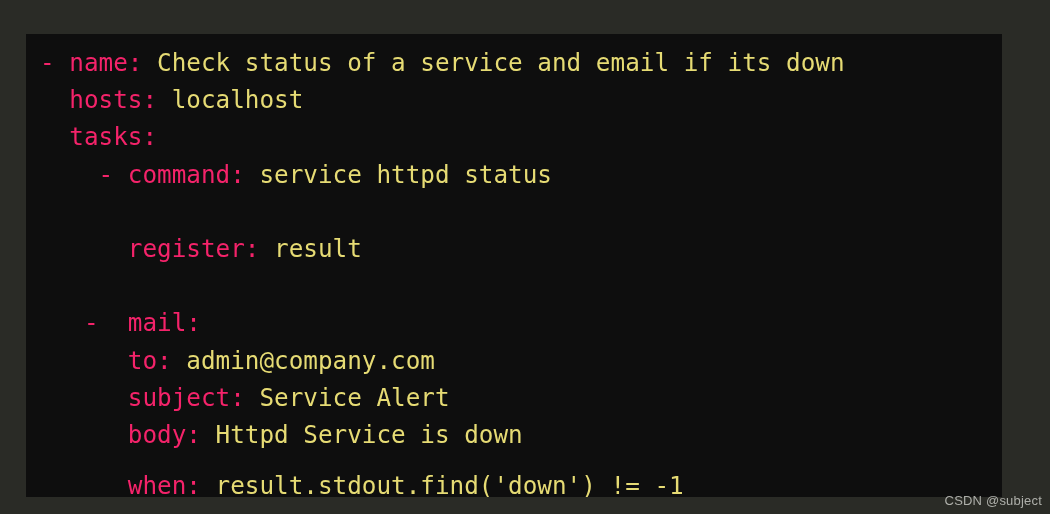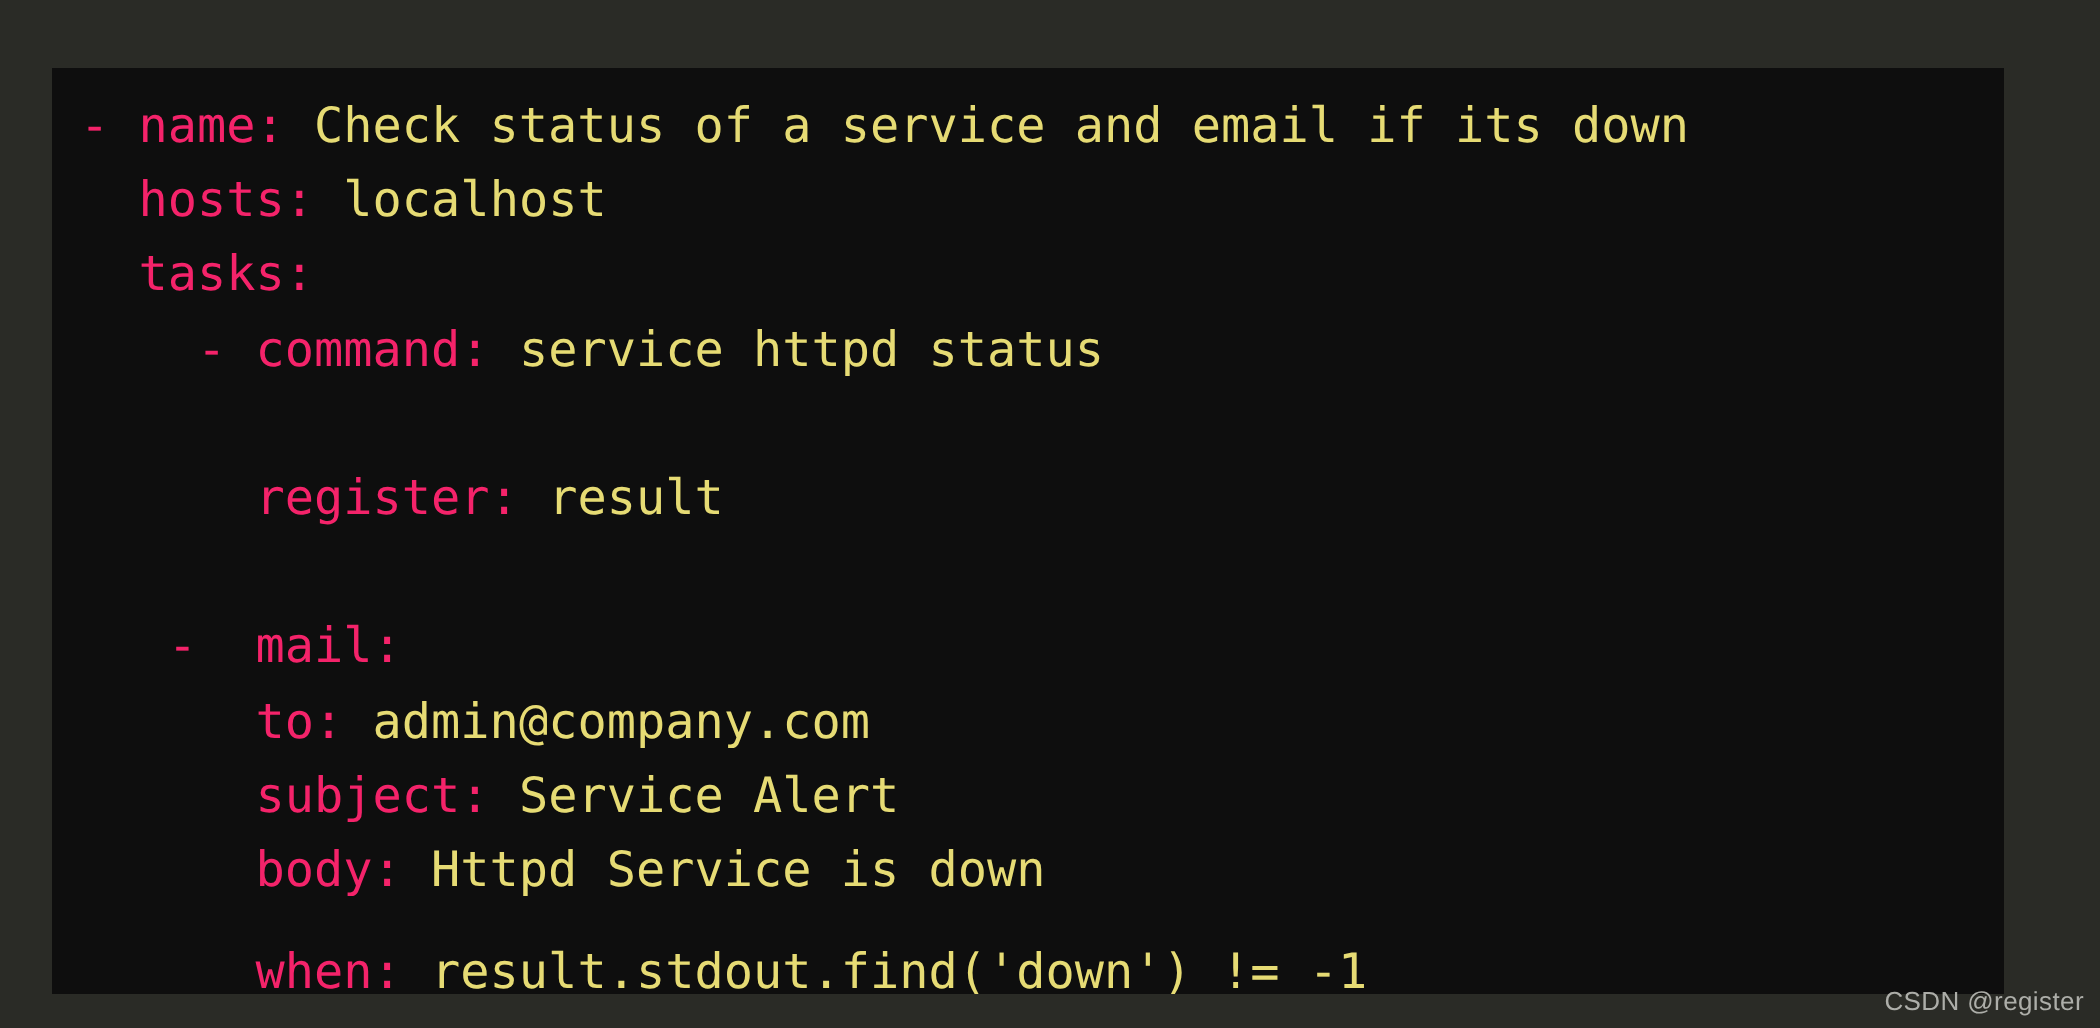--- a/index.html
+++ b/index.html
@@ -73,15 +73,15 @@
 </style>
 </head>
 <body>
 
 <div class="page">
 
   <div class="code-block">
     <div class="code-lines" id="code-lines"><div class="line"><span class="tok-dash">- </span><span class="tok-key">name:</span><span class="tok-val"> Check status of a service and email if its down</span></div><div class="line"><span>  </span><span class="tok-key">hosts:</span><span class="tok-val"> localhost</span></div><div class="line"><span>  </span><span class="tok-key">tasks:</span></div><div class="line"><span>    </span><span class="tok-dash">- </span><span class="tok-key">command:</span><span class="tok-val"> service httpd status</span></div><div class="line blank"></div><div class="line"><span>      </span><span class="tok-key">register:</span><span class="tok-val"> result</span></div><div class="line blank"></div><div class="line"><span>   </span><span class="tok-dash">- </span><span class="tok-key"> mail:</span></div><div class="line"><span>      </span><span class="tok-key">to:</span><span class="tok-val"> admin@company.com</span></div><div class="line"><span>      </span><span class="tok-key">subject:</span><span class="tok-val"> Service Alert</span></div><div class="line"><span>      </span><span class="tok-key">body:</span><span class="tok-val"> Httpd Service is down</span></div><div class="line half-blank"></div><div class="line"><span>      </span><span class="tok-key">when:</span><span class="tok-val"> result.stdout.find('down') != -1</span></div></div>
   </div>
 
-  <div class="watermark">CSDN @register</div>
+  <div class="watermark">CSDN @subject</div>
 
 </div>
 
 </body></html>

